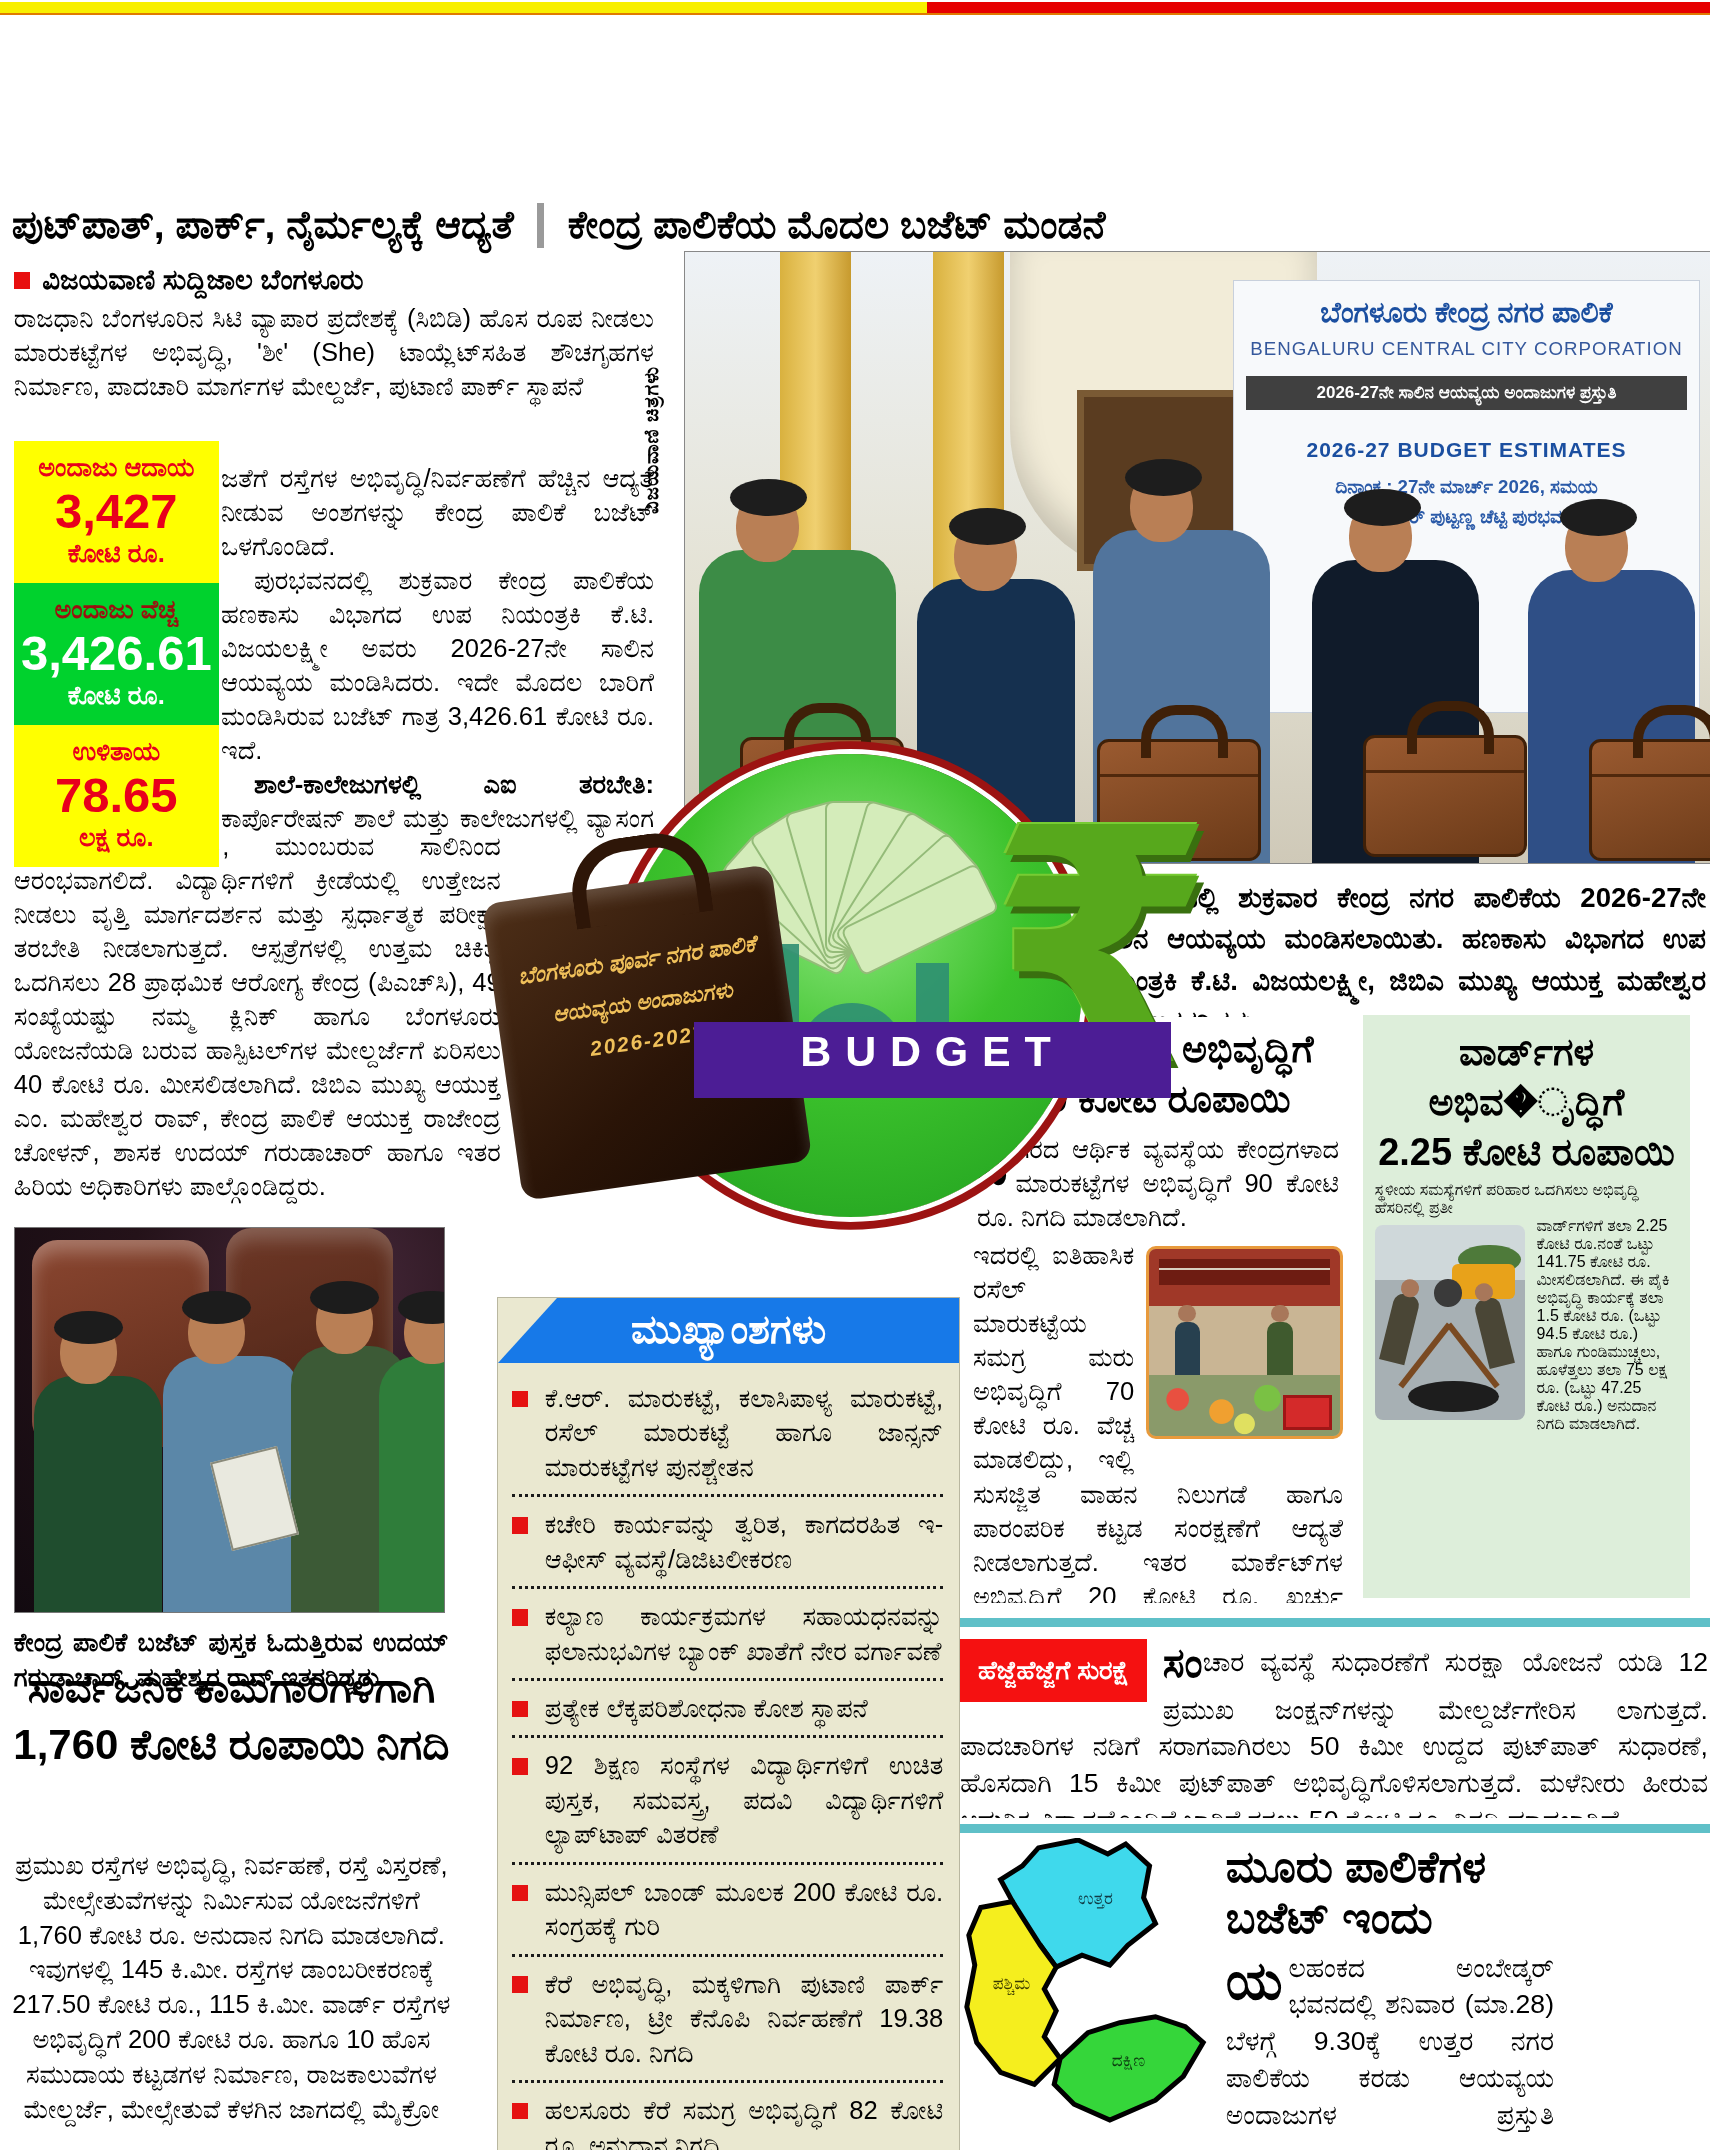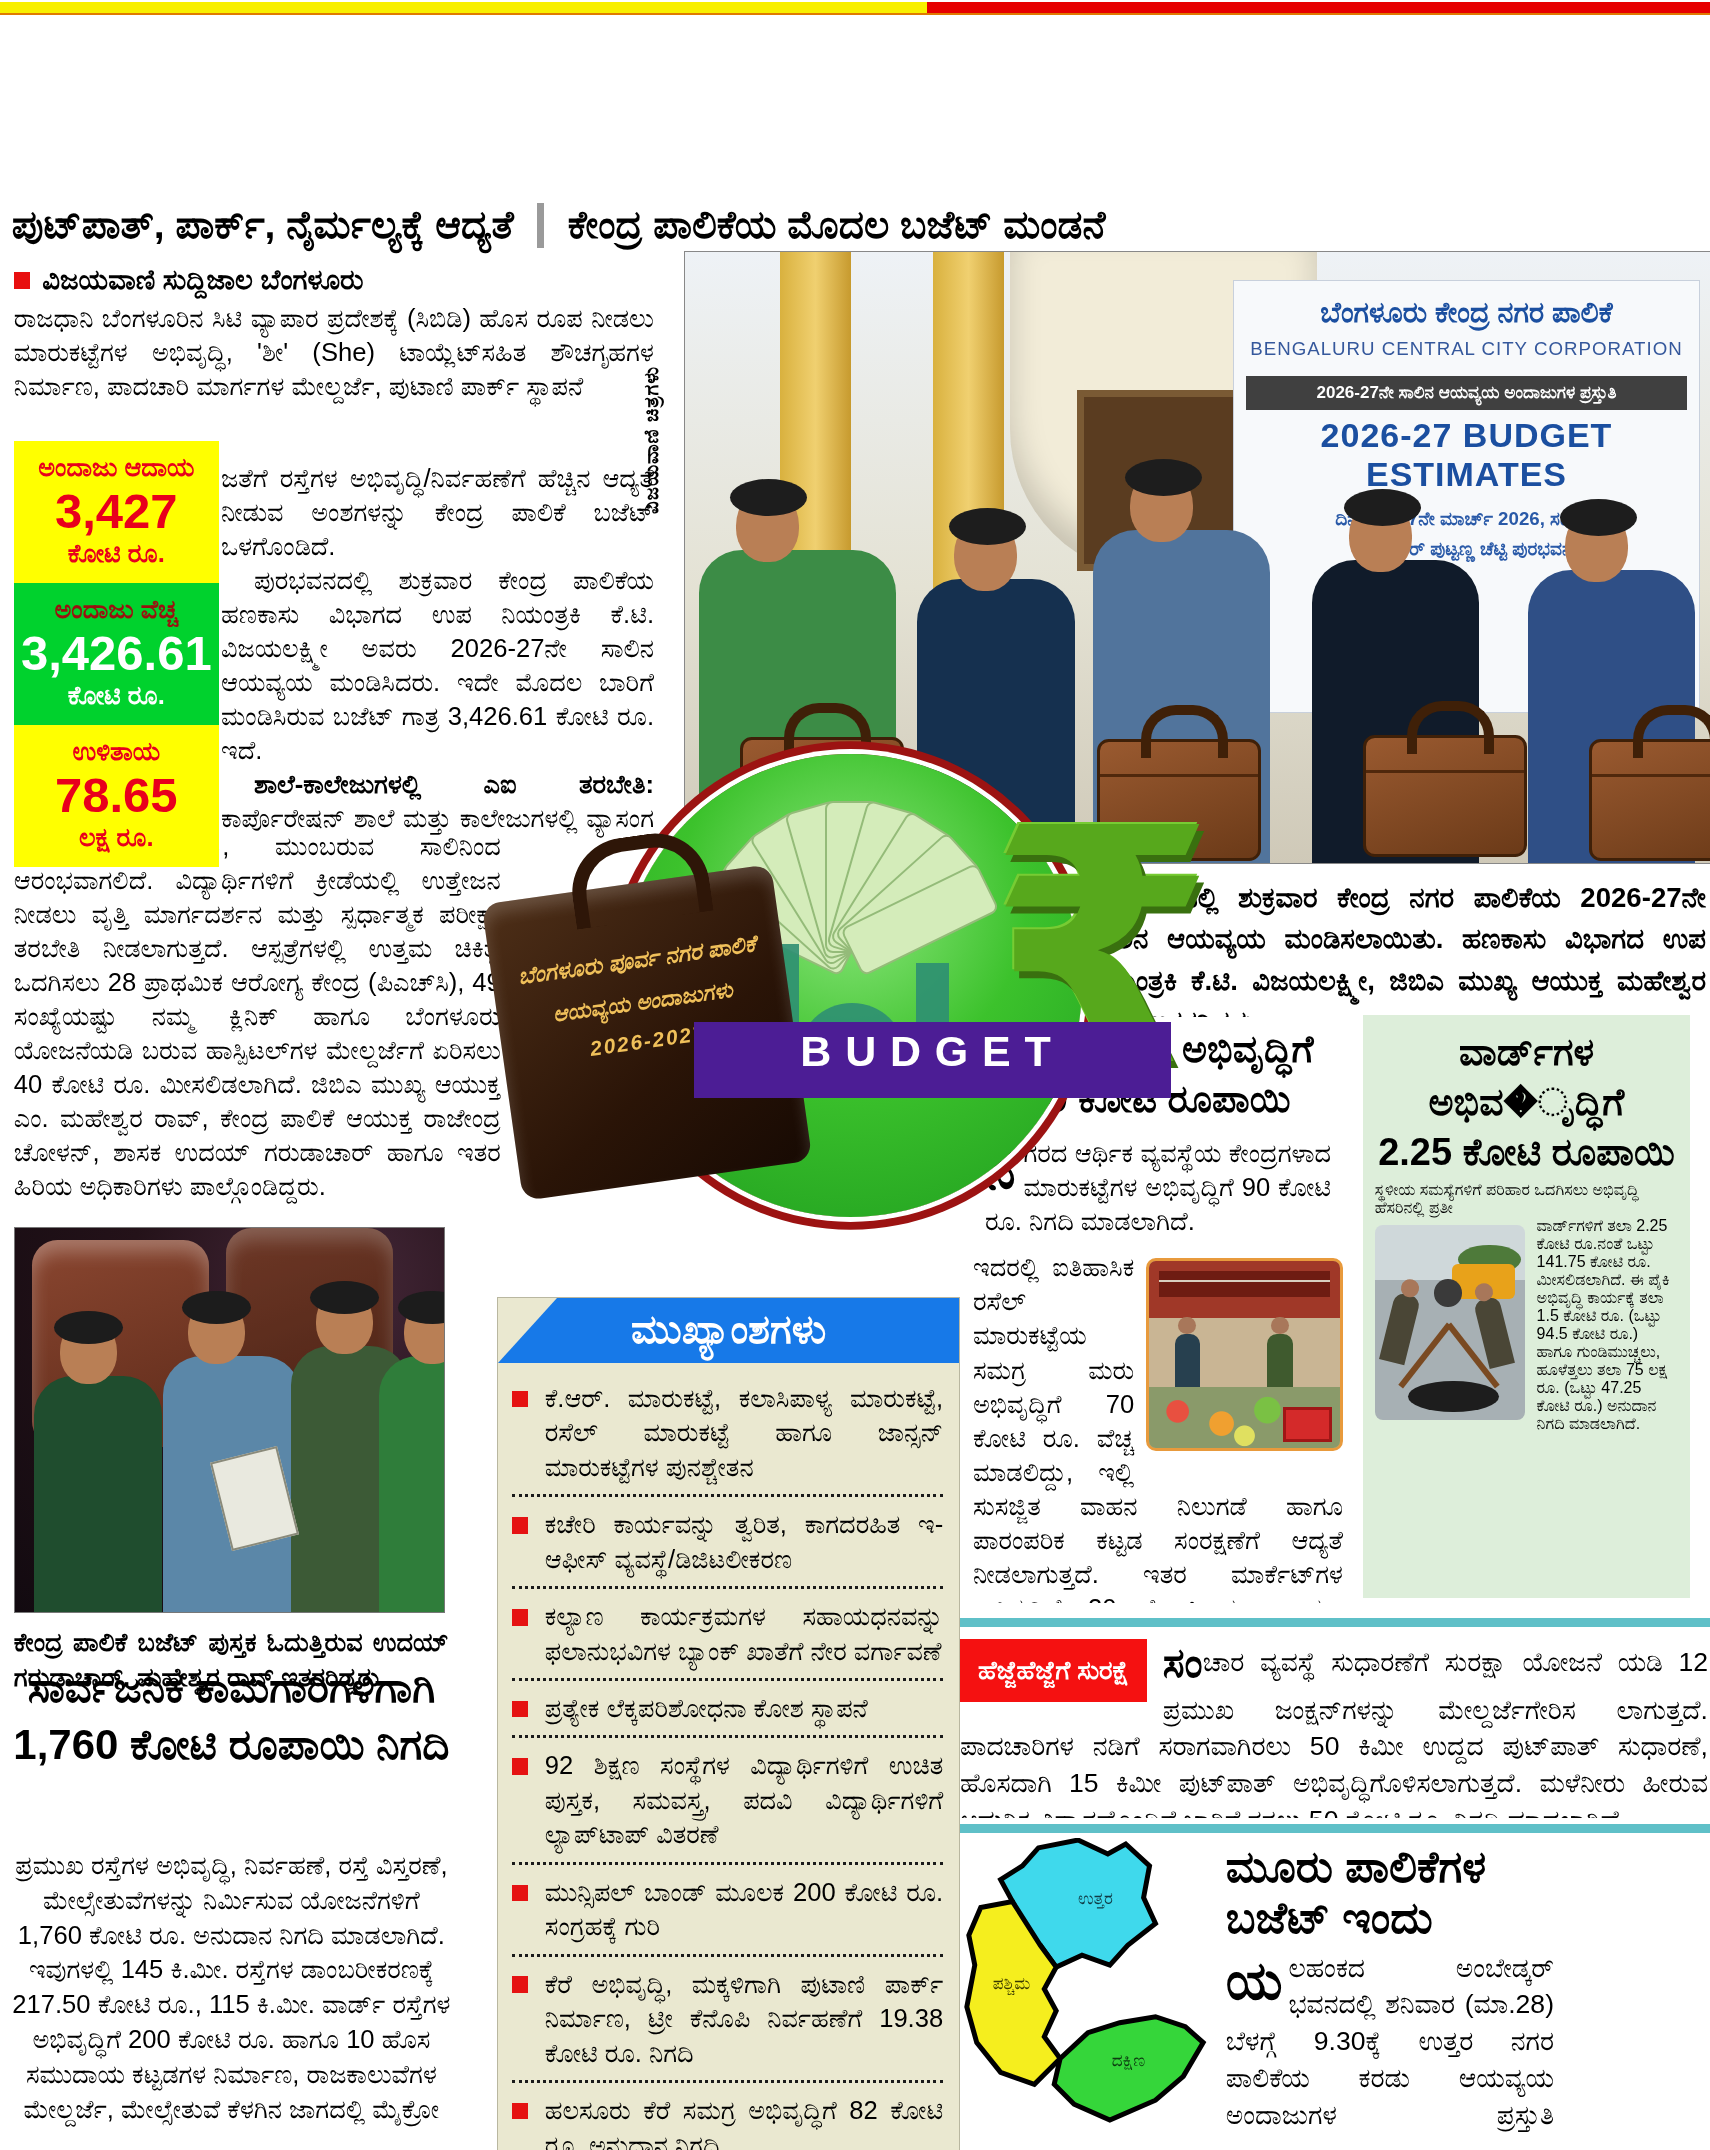--- a/index.html
+++ b/index.html
@@ -113,21 +113,21 @@
     background:linear-gradient(90deg,#d9b13e,#f0d070 50%,#c79a2e);}
   .pm-balcony{position:absolute;left:325px;top:0;width:307px;height:325px;background:#f2ecd8;
     border-radius:0 0 148px 148px;box-shadow:inset 0 -21.7px 31.5px rgba(0,0,0,.18);}
   .pm-window{position:absolute;left:392px;top:138px;width:173px;height:167px;background:#5a3c20;
     border:7.9px solid #7a5a34;}
   .pm-banner{position:absolute;left:548px;top:27.6px;width:467px;height:433px;background:#f7f9fb;
     border:1px solid #c8d0dc;text-align:center;color:#1b4fa0;padding:15.8px 11.8px;box-sizing:border-box;}
   .pm-b1{font-size:28.6px;font-weight:800;}
   .pm-b2{font-size:18.7px;letter-spacing:1px;color:#35589c;margin-top:7.9px;}
   .pm-b3{margin-top:15.8px;background:#404040;color:#fff;font-size:17px;font-weight:700;padding:6.9px 3.9px;}
-  .pm-b4{font-size:34px;font-weight:800;margin-top:6px;letter-spacing:1px;}
+  .pm-b4{font-size:21px;font-weight:800;margin-top:28px;letter-spacing:1px;}
   .pm-b5{font-size:18.7px;margin-top:13.8px;color:#2a5aa8;font-weight:700;}
   .pm-b6{font-size:18.7px;margin-top:7.9px;color:#2a5aa8;font-weight:700;}
   .pm-person{position:absolute;border-radius:43px 43px 0 0;}
   .pm-person::before{content:'';position:absolute;top:-61px;left:37px;width:63px;height:73px;
     background:#b97f55;border-radius:50% 50% 46% 46%;}
   .pm-person::after{content:'';position:absolute;top:-71px;left:31.5px;width:77px;height:37px;
     background:#1d1d1d;border-radius:50%;}
   .pm-bag{position:absolute;width:158px;height:116px;border-radius:11.8px;
     background:linear-gradient(160deg,#9a5a30,#6b3a18);border:3.9px solid #3f2008;}
   .pm-bag::before{content:'';position:absolute;left:41px;top:-37px;width:67px;height:43px;
@@ -345,21 +345,21 @@
   </div>
   <div class="abs" id="credit-vert">ವಿಜಯವಾಣಿ ಚಿತ್ರಗಳು</div>
 
   <div class="abs" id="caption-main">ಪುರಭವನದಲ್ಲಿ ಶುಕ್ರವಾರ ಕೇಂದ್ರ ನಗರ ಪಾಲಿಕೆಯ 2026-27ನೇ ಸಾಲಿನ ಆಯವ್ಯಯ ಮಂಡಿಸಲಾಯಿತು. ಹಣಕಾಸು ವಿಭಾಗದ ಉಪ ನಿಯಂತ್ರಕಿ ಕೆ.ಟಿ. ವಿಜಯಲಕ್ಷ್ಮೀ, ಜಿಬಿಎ ಮುಖ್ಯ ಆಯುಕ್ತ ಮಹೇಶ್ವರ ರಾವ್ ಇತರರಿದ್ದರು.</div>
 
   <div class="abs" id="markets">
     <h2 class="sec-head">
       <span style="display:block">ಮಾರುಕಟ್ಟೆಗಳ ಅಭಿವೃದ್ಧಿಗೆ</span>
       <span style="display:block">90 ಕೋಟಿ ರೂಪಾಯಿ</span>
     </h2>
-    <p class="bodytext" style="margin:12px">
+    <p class="bodytext" style="margin:4px">
       <span class="dropcap">ನ</span>
       <span>ಗರದ ಆರ್ಥಿಕ ವ್ಯವಸ್ಥೆಯ ಕೇಂದ್ರಗಳಾದ ಮಾರುಕಟ್ಟೆಗಳ ಅಭಿವೃದ್ಧಿಗೆ 90 ಕೋಟಿ ರೂ. ನಿಗದಿ ಮಾಡಲಾಗಿದೆ.</span>
     </p>
     <div>
       <div class="mk-photo">
         <div class="mk-top"></div>
         <div class="mk-sign"></div>
         <div class="mk-fig" style="left:25.6px;"></div>
         <div class="mk-fig" style="left:118px;background:#3f5a2e;"></div>
         <div class="mk-produce"></div>

